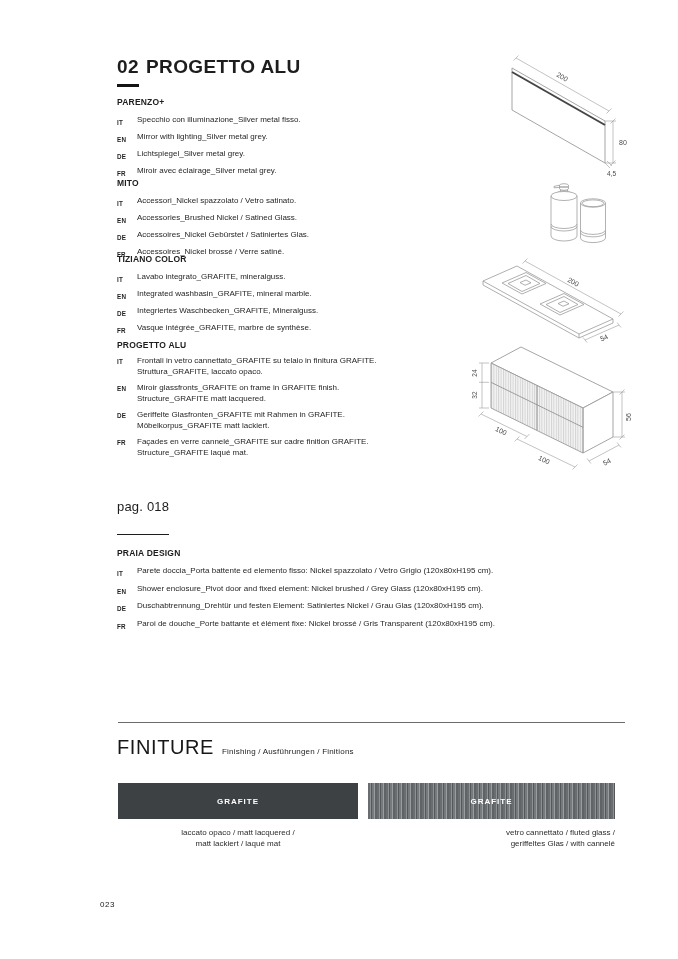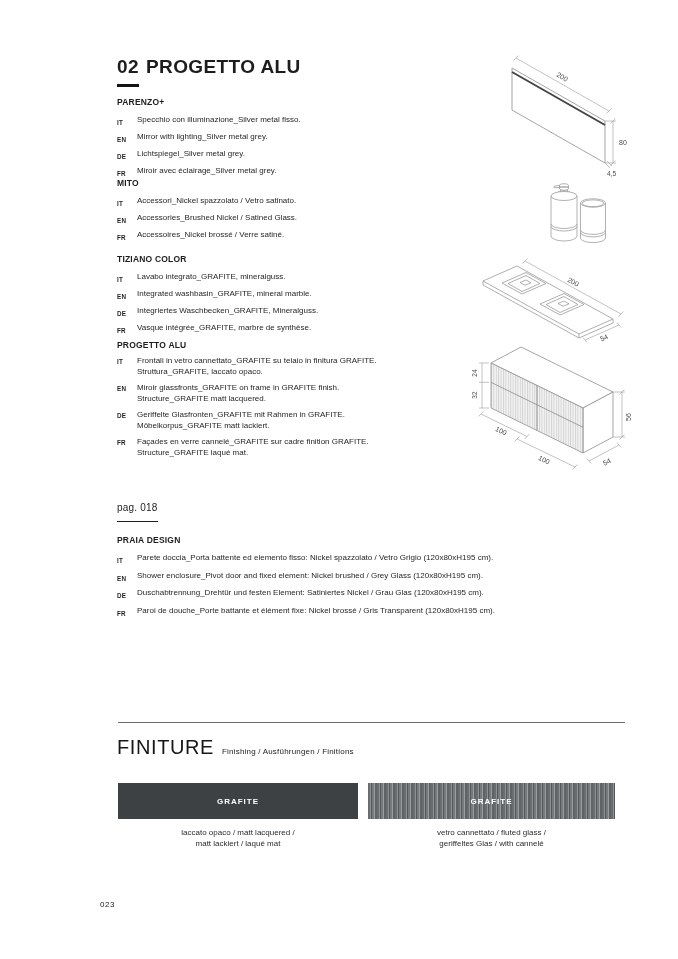--- a/index.html
+++ b/index.html
@@ -14,38 +14,38 @@
   .spec{position:absolute; left:117px; width:372px;}
   .spec h3{margin:0 0 6px 0; font-size:8.5px; font-weight:bold; letter-spacing:.2px;}
   .row{display:flex; align-items:flex-start; font-size:8px; line-height:14px; color:#262626;}
   .row .lang{flex:none; width:20px; font-size:6.3px; letter-spacing:.2px; color:#1f1f1f; padding-top:3px; font-weight:bold;}
   .row .txt{flex:1;}
   .spec.multi .row{line-height:10.5px; margin-bottom:6px;}
   .spec.multi .row .lang{padding-top:1px;}
   .spec.multi .txt span{display:block;}
   
   .pagref{position:absolute; left:117px; top:497px; width:440px;}
-  .pagref .pag{display:inline-block; font-size:10px; border-bottom:1px solid #1d1d1d; padding-bottom:8px; letter-spacing:.2px;}
+  .pagref .pag{display:inline-block; font-size:13px; border-bottom:1px solid #1d1d1d; padding-bottom:20px; letter-spacing:.2px;}
   .pagref h3{margin:13px 0 6px 0; font-size:8.5px; font-weight:bold; letter-spacing:.2px;}
   .pagref .row{line-height:14.6px;}
   
   .rule{position:absolute; left:118px; top:722px; width:507px; height:1px; background:#6b6b6b;}
   .fin-title{position:absolute; left:117px; top:736px; font-size:20px; letter-spacing:.6px; color:#171717;}
   .fin-title .sub{font-size:8px; letter-spacing:.2px; margin-left:8px; color:#242424;}
   .swatch{position:absolute; top:783px; height:36px; display:flex; align-items:center; justify-content:center;}
   .swatch.solid{left:118px; width:240px; background:#3e4144;}
   .swatch.fluted{left:368px; width:247px;
     background:repeating-linear-gradient(90deg,
       #6a6d70 0px,#6a6d70 2px,#8e9194 2px,#8e9194 3px,
       #55585b 3px,#55585b 4px,#777a7d 4px,#777a7d 6px,
       #9a9da0 6px,#9a9da0 7px,#606366 7px,#606366 9px);}
   .swatch .lbl{color:#fff; font-size:8px; font-weight:bold; letter-spacing:1px;}
   .caption{position:absolute; top:827px; text-align:center; font-size:8px; line-height:11px; color:#2b2b2b;}
   .caption.left{left:118px; width:240px;}
-  .caption.right{left:368px; width:247px;}
+  .caption.right{left:368px; width:247px;text-align:right;}
   
   .pagenum{position:absolute; left:100px; top:900px; font-size:8px; letter-spacing:.5px; color:#222;}
   
   .drawing{position:absolute;}
   .drawing svg{display:block;}
   .dim{fill:#4a4a4a; font-size:7px; font-family:"Liberation Sans",sans-serif;}
   .dim.small{font-size:6.5px;}
 </style>
 </head>
 <body>
@@ -78,20 +78,24 @@
 
   <section class="spec" style="top:178px">
     <h3>MITO</h3>
     <div class="row">
         <span class="lang">IT</span>
         <span class="txt">Accessori_Nickel spazzolato / Vetro satinato.</span>
       </div>
     <div class="row">
         <span class="lang">EN</span>
         <span class="txt">Accessories_Brushed Nickel / Satined Glass.</span>
+      </div>
+    <div class="row">
+        <span class="lang">DE</span>
+        <span class="txt">Accessoires_Nickel Gebürstet / Satiniertes Glas.</span>
       </div>
     <div class="row">
         <span class="lang">FR</span>
         <span class="txt">Accessoires_Nickel brossé / Verre satiné.</span>
       </div>
   </section>
 
   <section class="spec" style="top:254px">
     <h3>TIZIANO COLOR</h3>
     <div class="row">

